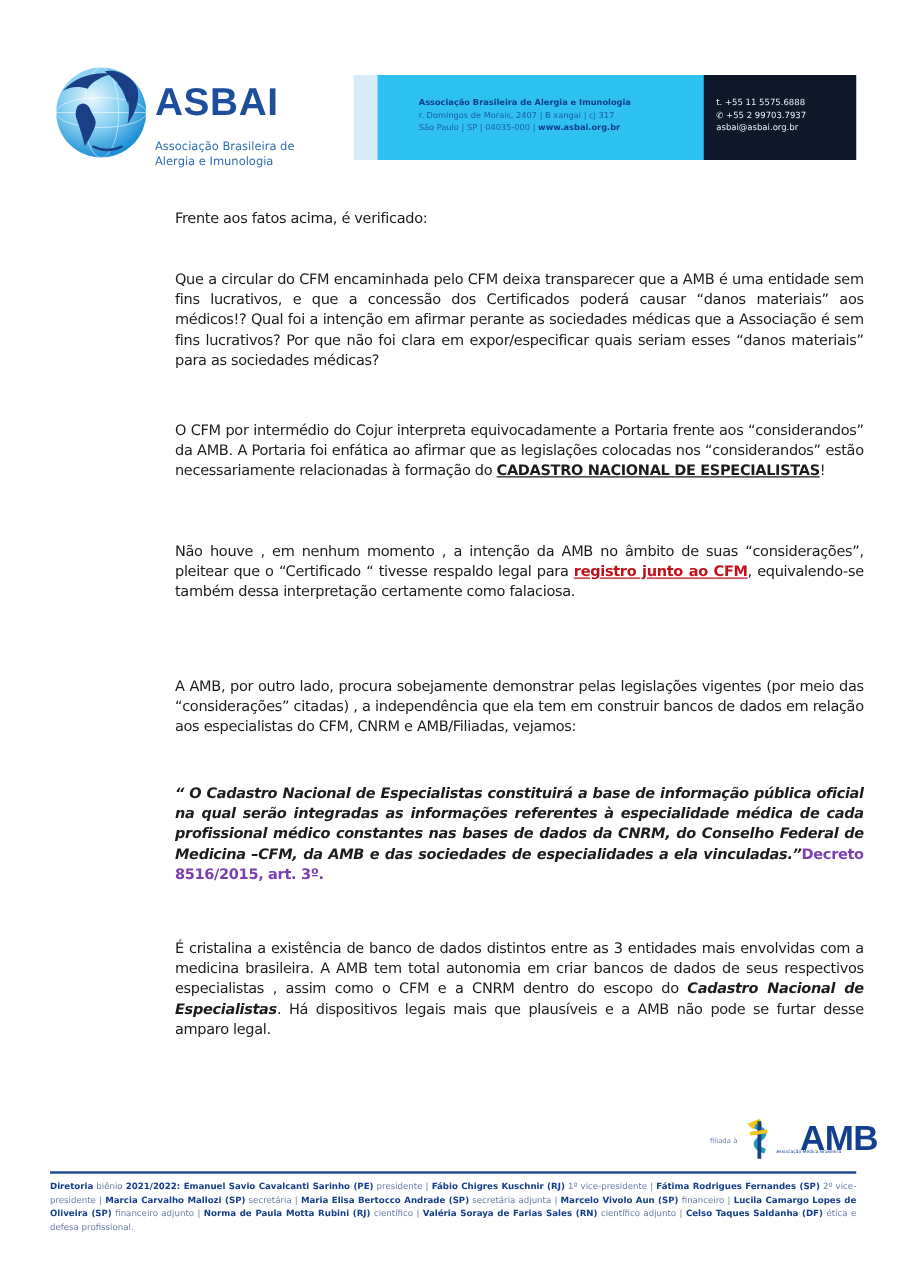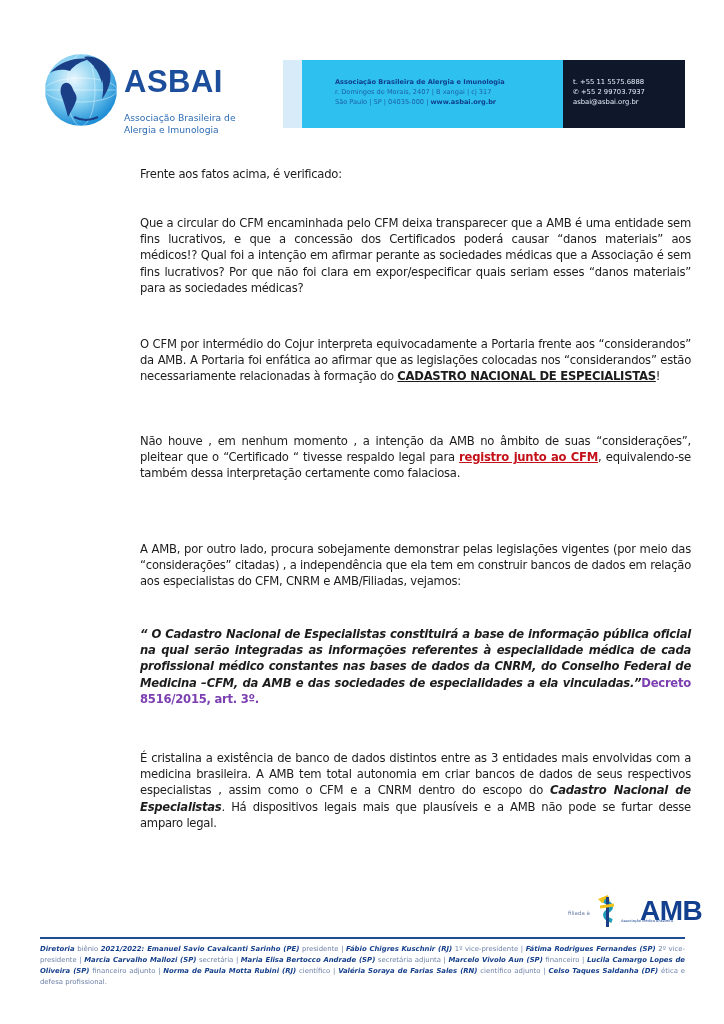--- a/index.html
+++ b/index.html
@@ -30,21 +30,21 @@
     .bi { font-style: italic; font-weight: bold; }
 
     
     .filiada { position: absolute; left: 568px; top: 910px; font-size: 5.5px; color: #6a7ea8; }
     .amb-logo { position: absolute; left: 596px; top: 893px; width: 92px; height: 36px; }
     .amb-text { position: absolute; left: 618px; top: 895px; font-family: "Liberation Sans", sans-serif; font-weight: bold; font-size: 28px; color: #12408f; letter-spacing: -0.5px; margin-left: 22px; }
     .amb-sub { position: absolute; left: 621px; top: 919px; font-size: 3.6px; color: #12408f; white-space: nowrap; }
 
     .foot-rule { position: absolute; left: 40px; top: 937px; width: 645px; height: 2px; background: #1f4c94; }
     .foot { position: absolute; left: 40px; top: 944px; width: 645px; font-size: 6.9px; line-height: 11px; color: #6b7fa6; text-align: justify; }
-    .foot b { color: #153f8a; font-weight: bold; font-style: italic; }
+    .foot b { color: #153f8a; font-weight: bold; }
   </style>
 </head>
 <body>
 
 <svg class="logo" viewBox="0 0 82 82">
   <defs>
     <radialGradient id="gl" cx="40%" cy="35%" r="65%">
       <stop offset="0%" stop-color="#e9f7fd"></stop>
       <stop offset="55%" stop-color="#7fcdf0"></stop>
       <stop offset="100%" stop-color="#1f8fd6"></stop>

